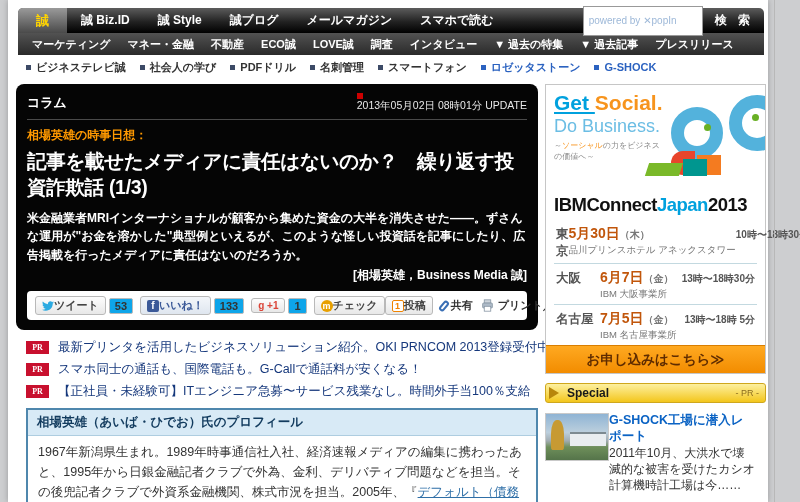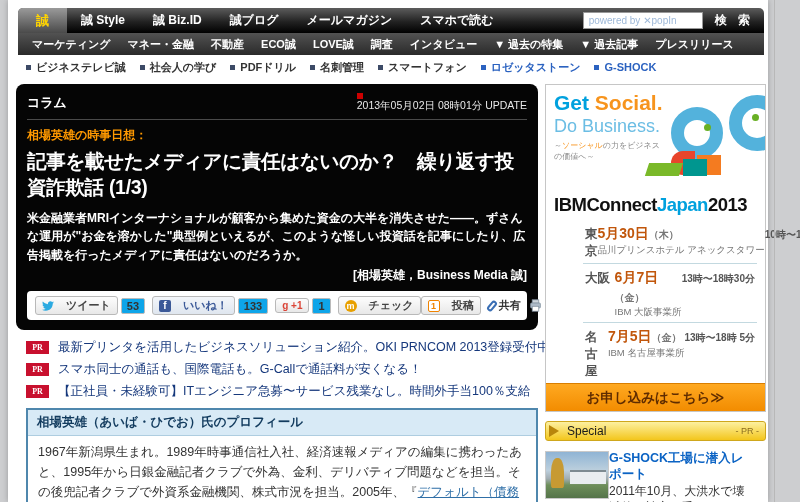--- a/index.html
+++ b/index.html
@@ -5,21 +5,21 @@
   * { margin:0; padding:0; box-sizing:border-box; }
   html,body { width:800px; height:502px; overflow:hidden; }
   body { background:#cdced0; font-family:"Liberation Sans","DejaVu Sans",sans-serif; position:relative; }
   body::after{content:"";position:absolute;left:774px;top:0;width:1px;height:502px;background:#b8b8b8;}
   .page { position:absolute; left:8px; top:0; width:760px; height:502px; background:#fff; box-shadow:0 0 6px rgba(0,0,0,.25); }
 
   
   .topnav { margin:8px 4px 0 10px; height:25px; background:linear-gradient(#5c5c5c,#222 55%,#000); border-radius:5px 5px 0 0; display:flex; align-items:center; }
   .tab { color:#fff; font-size:12px; font-weight:bold; padding:0 14px; height:25px; line-height:25px; cursor:pointer; white-space:nowrap; }
   .tab.active { background:linear-gradient(#9a9a9a,#4a4a4a); color:#ffd400; font-size:13px; border-radius:5px 0 0 0; padding:0 18px; }
-  .search-input { margin-left:auto; width:120px; height:17px; border:1px solid #999; background:#fff; font-size:10px; padding:0 5px; color:#334; }
+  .search-input { margin-left:auto; width:120px; height:30px; border:1px solid #999; background:#fff; font-size:10px; padding:0 5px; color:#334; }
   .search-input::placeholder { color:#9db8d8; }
   .search-btn { color:#fff; font-size:12px; font-weight:bold; letter-spacing:4px; padding:0 10px 0 12px; cursor:pointer; }
 
   .subnav { margin:0 4px 0 10px; height:22px; background:linear-gradient(#525252,#2a2a2a); display:flex; align-items:center; padding-left:14px; }
   .subnav span { color:#fff; font-size:11px; font-weight:bold; margin-right:17px; white-space:nowrap; cursor:pointer; }
 
   .catrow { height:24px; display:flex; align-items:center; padding-left:18px; background:#fff; }
   .catitem { display:flex; align-items:center; margin-right:14px; cursor:pointer; }
   .catitem .bullet { width:5px; height:5px; background:#3c4a66; margin-right:5px; }
   .catitem .lbl { font-size:11px; font-weight:bold; color:#333; white-space:nowrap; }
@@ -36,21 +36,21 @@
   .bp-top { display:flex; align-items:center; }
   .bp-section { font-size:13px; font-weight:bold; }
   .bp-update { margin-left:auto; font-size:10.5px; color:#e8e8e8; display:flex; align-items:flex-start;flex-direction:column; }
   .redsq { width:6px; height:6px; background:#cc0000; display:inline-block; margin-right:5px; }
   .bp-divider { border-top:1px solid #4a4a4a; margin:6px 0 7px; }
   .series { color:#ff9900; font-size:12px; font-weight:bold; margin-bottom:4px; cursor:pointer; }
   .title { font-size:19.5px; font-weight:bold; line-height:1.35; margin-bottom:8px; letter-spacing:-0.3px; }
   .lead { font-size:12px; font-weight:bold; line-height:1.55; }
   .byline { text-align:right; font-size:12px; font-weight:bold; margin-top:3px; }
   .socialbar { background:#fff; border-radius:4px; margin-top:7px; padding:5px 8px; display:flex; align-items:center; color:#333; font-size:11px; }
-  .sbtn { display:flex; align-items:center; gap:12px; border:1px solid #b9b9b9; border-radius:3px; background:linear-gradient(#fdfdfd,#e8e8e8); padding:1px 6px; font-weight:bold; color:#444; cursor:pointer; white-space:nowrap; }
+  .sbtn { display:flex; align-items:center; gap:0; border:1px solid #b9b9b9; border-radius:3px; background:linear-gradient(#fdfdfd,#e8e8e8); padding:1px 6px; font-weight:bold; color:#444; cursor:pointer; white-space:nowrap; }
   .sbtn.fb { background:linear-gradient(#f3f6fa,#dfe6ef); color:#3b5998; }
   .count { border:1px solid #bbb; border-radius:2px; background:#0ea5e9; padding:1px 5px; margin:0 7px 0 3px; color:#333; font-weight:bold; }
   .fbicon { width:12px; height:12px; background:#3b5998; color:#fff; font-size:10px; font-weight:bold; text-align:center; line-height:12px; border-radius:2px; }
   .gplus { color:#db4437; font-weight:bold; font-size:10px; }
   .mixiicon { width:12px; height:12px; border-radius:50%; background:#e8a000; color:#fff; font-size:9px; line-height:12px; text-align:center; }
   .posticon { width:12px; height:12px; border:1px solid #f08300; border-radius:2px; color:#f08300; font-size:9px; font-weight:bold; line-height:10px; text-align:center; background:#fff; }
   .plain { display:flex; align-items:center; gap:4px; font-weight:bold; color:#333; margin-left:8px; cursor:pointer; white-space:nowrap; }
   .clip { width:6px; height:12px; border:2px solid #3a6fb5; border-radius:4px; transform:rotate(40deg); }
 
   
@@ -61,70 +61,70 @@
 
   
   .profile { border:2px solid #4f87ad; margin:8px 0 0 10px; width:512px; min-height:138px; background:#fff; }
   .profile-h { background:#d8eaf6; border-bottom:1px solid #aecde0; padding:4px 9px; font-size:12.5px; font-weight:bold; color:#123b5e; }
   .profile-b { padding:7px 10px 16px; font-size:12.5px; line-height:1.58; color:#333; }
   .plink { color:#2f6fa7; text-decoration:underline; cursor:pointer; }
 
   
   .ibmad { border:1px solid #c6c6c6; background:#fff; position:relative; cursor:pointer; }
   .ad-pad { padding:6px 8px 0; position:relative; }
-  .h1a { font-size:21px; font-weight:bold; color:#00a1de; }
+  .h1a { font-size:21px; font-weight:bold; color:#00a1de;text-decoration:underline; }
   .h1b { font-size:21px; font-weight:bold; color:#f7941d; }
   .h2 { font-size:18px; color:#6bbde4; margin-top:1px; }
   .tagline { font-size:8px; color:#8a8a8a; margin-top:3px; width:110px; }
   .tagline .hl { color:#f7941d; }
   .ribbon { position:absolute; right:0; top:8px; width:122px; height:92px; overflow:hidden; }
   .ring { position:absolute; border-radius:50%; border:13px solid #53b2dc; background:#fff; }
   .r1 { width:52px; height:52px; right:42px; top:14px; }
   .r2 { width:56px; height:56px; right:-20px; top:2px; }
   .gdot { position:absolute; width:7px; height:7px; border-radius:50%; background:#69b024; }
   .redw { position:absolute; right:70px; top:58px; width:24px; height:24px; background:#e8452c; border-radius:50% 0 0 50%; }
   .orb { position:absolute; right:44px; top:62px; width:24px; height:20px; background:#f47b20; }
   .grb { position:absolute; left:4px; top:70px; width:34px; height:13px; background:#7ab929; transform:skewX(-18deg); }
   .teb { position:absolute; left:40px; top:66px; width:24px; height:17px; background:#00968f; }
   .brand { font-size:18.5px; font-weight:bold; color:#111; letter-spacing:-0.5px; margin-top:32px; white-space:nowrap; }
   .brand .bl { color:#00a1de; }
-  .sched { margin-top:4px;margin-left:29px; }
+  .sched { margin-top:4px; }
   .srow { display:flex; padding:4px 2px 3px; border-top:1px solid #c3d9e0; }
   .srow:first-child { border-top:none; }
   .scity { width:44px; font-size:12.5px; font-weight:bold; color:#555; padding-top:2px; }
   .smid { flex:1; }
   .sdate { font-size:14px; font-weight:bold; color:#c1560b; }
   .sday { font-size:10px; color:#777; font-weight:bold; }
   .svenue { font-size:9.5px; color:#777; margin-top:1px; white-space:nowrap; }
   .stime { font-size:10px; color:#555; font-weight:bold; padding-top:4px; white-space:nowrap; }
   .cta { height:28px; background:linear-gradient(#ffa921,#f28c00); border-top:1px solid #d97e00; color:#5f2c00; font-size:13.5px; font-weight:bold; text-align:center; line-height:28px; cursor:pointer; }
 
   
   .specialbar { margin-top:9px; height:20px; background:linear-gradient(#fdf0a0,#f3c61c); border:1px solid #cfa71d; border-radius:3px; display:flex; align-items:center; position:relative; }
   .sp-icon { width:0; height:0; border-top:6px solid transparent; border-bottom:6px solid transparent; border-left:10px solid #b8860b; margin-left:3px; }
-  .sp-label { font-size:12px; font-weight:normal; color:#1a1a1a; margin-left:8px; }
+  .sp-label { font-size:12px; font-weight:bold; color:#1a1a1a; margin-left:8px; }
   .sp-pr { margin-left:auto; font-size:9px; color:#8a6d1f; padding-right:6px; }
   .spitem { display:flex; margin-top:10px; gap:0; }
   .thumb { width:64px; height:48px; border:1px solid #c9c9c9; flex:none; position:relative; overflow:hidden; cursor:pointer; }
   .th-gshock { background:linear-gradient(180deg,#8fb4d4 0%,#bccfdd 40%,#a2adb2 58%,#6e8f5a 72%,#55744a 100%); }
   .th-gshock .statue { position:absolute; left:5px; top:6px; width:13px; height:30px; background:#c79a33; border-radius:45% 45% 10% 10%; }
   .th-gshock .bldg { position:absolute; left:24px; top:18px; width:36px; height:14px; background:#e9edf0; border-top:2px solid #7d8a91; }
   .sptext { width:146px; }
   .sptitle { font-size:12.5px; font-weight:bold; color:#0b63c4; line-height:1.25; cursor:pointer; }
   .spdesc { font-size:12px; color:#333; line-height:1.32; margin-top:2px; }
 </style>
 </head>
 <body>
 
 <div class="page">
 
   <div class="topnav">
     <div class="tab active">誠</div>
+    <div class="tab">誠 Biz.ID</div>
     <div class="tab">誠 Style</div>
-    <div class="tab">誠 Biz.ID</div>
     <div class="tab">誠ブログ</div>
     <div class="tab">メールマガジン</div>
     <div class="tab">スマホで読む</div>
     <input class="search-input" placeholder="powered by ✕popIn" style="">
     <div class="search-btn">検 索</div>
   </div>
 
   <div class="subnav">
     <span>マーケティング</span>
     <span>マネー・金融</span>

